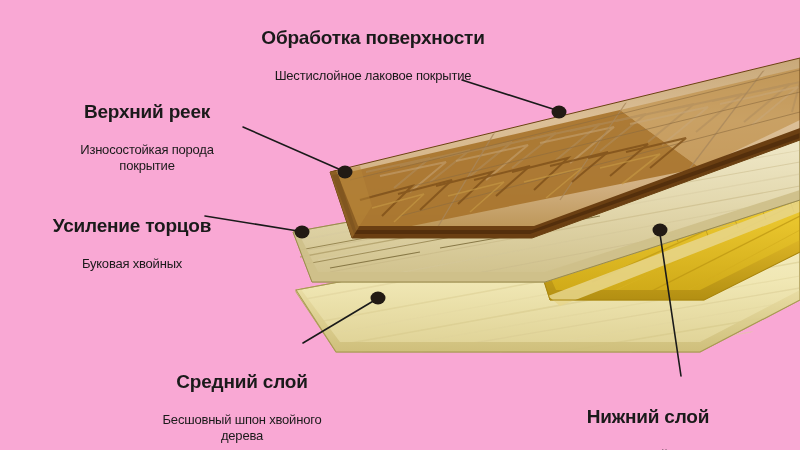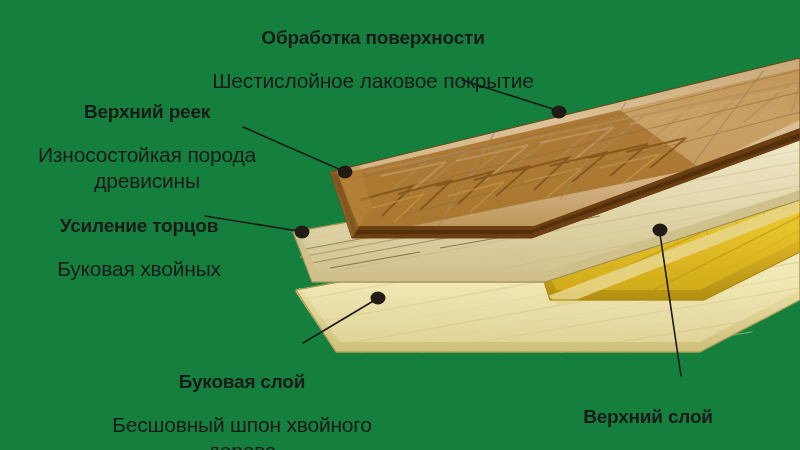--- a/index.html
+++ b/index.html
@@ -4,21 +4,21 @@
 <style>
   html, body {
     margin: 0;
     padding: 0;
     background: #ffffff;
   }
   #page {
     position: relative;
     width: 800px;
     height: 450px;
-    background: #15803d;
+    background: #f9a8d4;
     overflow: hidden;
     font-family: "Liberation Sans", "DejaVu Sans", sans-serif;
     -webkit-font-smoothing: antialiased;
   }
 
   
   #illustration {
     position: absolute;
     left: 0; top: 0;
     width: 800px;
@@ -33,30 +33,30 @@
     white-space: pre-line;
   }
   .callout .title {
     font-weight: bold;
     font-size: 19px;
     letter-spacing: -0.2px;
     display: block;
   }
   .callout .desc {
     font-weight: normal;
-    font-size: 21px;
+    font-size: 13px;
     letter-spacing: -0.2px;
     display: block;
   }
 
   .ct-center { text-align: center; }
 
   #callout-surface   { left: 163px; top: 6px;   width: 420px; }
   #callout-top       { left: 2px;   top: 80px;  width: 290px; }
-  #callout-edge      { left: 12px;   top: 194px; width: 254px; }
+  #callout-edge      { left: 5px;   top: 194px; width: 254px; }
   #callout-bottom    { left: 86px;  top: 350px; width: 312px; }
   #callout-middle    { left: 498px; top: 385px; width: 300px; }
 </style>
 </head>
 <body>
 
 <div id="page">
 
   <svg id="illustration" viewBox="0 0 800 450">
     <defs>
@@ -283,32 +283,32 @@
   </svg>
 
   <div class="callout ct-center" id="callout-surface">
     <span class="title">Обработка поверхности</span>
     <span class="desc">Шестислойное лаковое покрытие</span>
   </div>
 
   <div class="callout ct-center" id="callout-top">
     <span class="title">Верхний реек</span>
     <span class="desc">Износостойкая порода
-древисины</span>
+покрытие</span>
   </div>
 
   <div class="callout ct-center" id="callout-edge">
     <span class="title">Усиление торцов</span>
     <span class="desc">Буковая хвойных</span>
   </div>
 
   <div class="callout ct-center" id="callout-bottom">
-    <span class="title">Буковая слой</span>
+    <span class="title">Средний слой</span>
     <span class="desc">Бесшовный шпон хвойного
 дерева</span>
   </div>
 
   <div class="callout ct-center" id="callout-middle">
-    <span class="title">Верхний слой</span>
+    <span class="title">Нижний слой</span>
     <span class="desc">состоит из  хвойных реек</span>
   </div>
 
 </div>
 
 </body></html>

